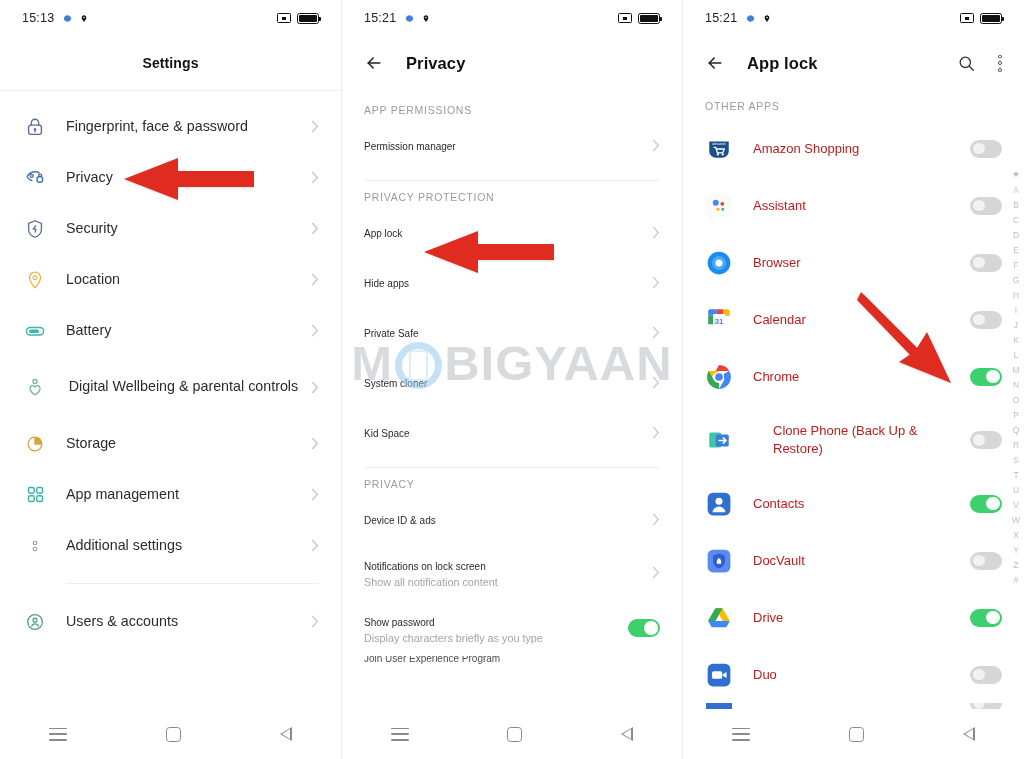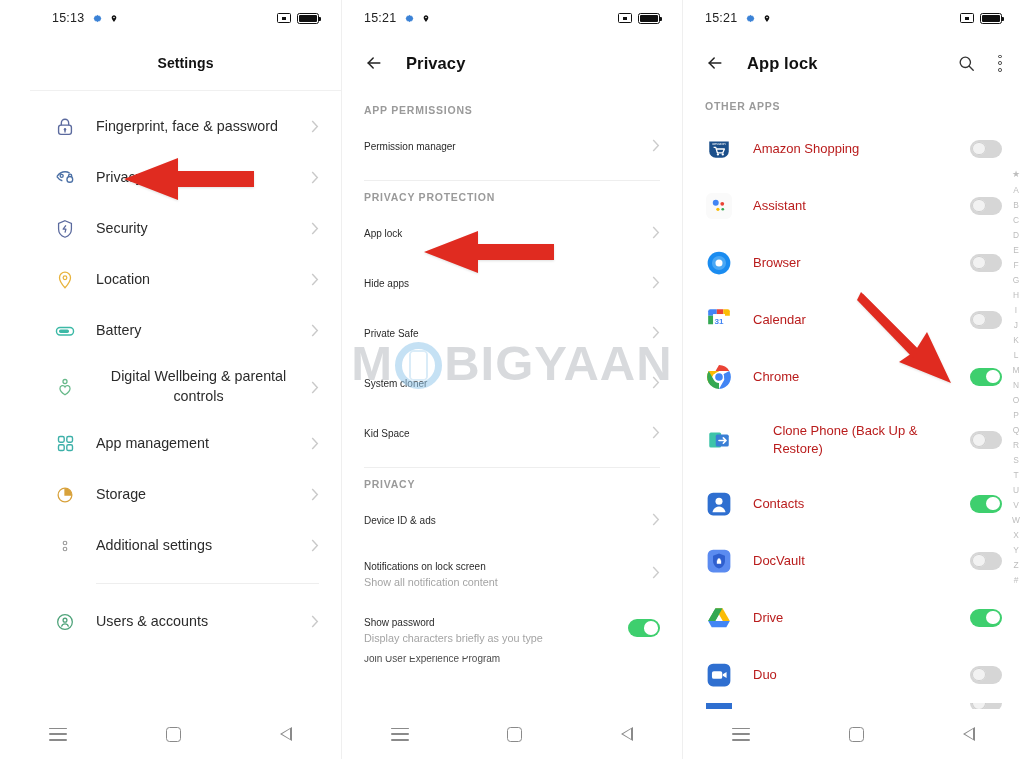--- a/index.html
+++ b/index.html
@@ -5,21 +5,21 @@
   * { box-sizing: border-box; margin: 0; padding: 0; }
   body {
     width: 1024px; height: 759px;
     font-family: "Liberation Sans", sans-serif;
     background: #ffffff;
     overflow: hidden;
     position: relative;
   }
   .screens { display: flex; width: 1024px; height: 759px; }
   .panel { position: relative; height: 759px; background: #fff; overflow: hidden; }
-  #panel-settings { width: 341px; padding-left: 30px; }
+  #panel-settings { width: 341px; }
   #panel-privacy  { width: 342px; border-left: 1px solid #efefef; border-right: 1px solid #efefef; }
   #panel-applock  { width: 341px; }
 
   
   .statusbar {
     height: 36px; display: flex; align-items: center;
     padding: 0 22px; font-size: 12.5px; color: #222;
   }
   .sb-time { font-weight: 500; letter-spacing: .2px; }
   .sb-icons-left { display: flex; align-items: center; gap: 7px; margin-left: 8px; }
@@ -47,21 +47,21 @@
   }
   .title-bar .t-spacer { flex: 1; }
   .hdr-actions { display:flex; align-items:center; gap: 22px; }
   .ic-search { width: 19px; height: 19px; }
   .ic-overflow { width: 4px; height: 17px; display:flex; flex-direction:column; justify-content:space-between; align-items:center; }
   .ic-overflow i { display:block; width:3.6px; height:3.6px; border:1px solid #3b3b3b; border-radius:50%; }
 
   
   .section-label {
     font-size: 10.5px; letter-spacing: .75px; color:#9a9a9a;
-    font-weight: 700; padding: 0 22px; margin-bottom: 4px;
+    font-weight: 400; padding: 0 22px; margin-bottom: 4px;
   }
   .row {
     display:flex; align-items:center; padding: 0 22px; min-height: 50px; position:relative;
   }
   .row .r-icon { width: 26px; flex:0 0 26px; display:flex; align-items:center; justify-content:center; margin-right: 18px; }
   .row .r-body { flex:1; min-width:0; }
   .row .r-title { font-size: 10px; color: #2b2b2b; line-height: 1.38; }
   .row .r-sub { font-size: 10.8px; color: #a4a4a4; margin-top: 2px; }
   .chev { width: 8px; height: 13px; flex:0 0 8px; margin-left: 10px; }
   .divider { height:1px; background:#eeeeee; margin: 7px 22px; }
@@ -260,42 +260,42 @@
             </svg>
         </span>
         <span class="r-body"><span class="r-title">Digital Wellbeing &amp; parental controls</span></span>
         <svg class="chev" viewBox="0 0 8 14" fill="none" stroke="#c9c9c9" stroke-width="1.5">
             <path d="M1 1l5.5 6L1 13"></path>
           </svg>
       </div>
 
       <div class="row">
         <span class="r-icon">
+          <svg width="22" height="22" viewBox="0 0 24 24" fill="none" stroke="#d8a23c" stroke-width="1.4">
+              <circle cx="12" cy="12" r="7.5"></circle>
+              <path d="M12 4.5v7.5h7.5"></path>
+              <path d="M12 12L12 4.5A7.5 7.5 0 0119.5 12z" fill="#d8a23c" stroke="none"></path>
+            </svg>
+        </span>
+        <span class="r-body"><span class="r-title">Storage</span></span>
+        <svg class="chev" viewBox="0 0 8 14" fill="none" stroke="#c9c9c9" stroke-width="1.5">
+            <path d="M1 1l5.5 6L1 13"></path>
+          </svg>
+      </div>
+
+      <div class="row">
+        <span class="r-icon">
           <svg width="21" height="21" viewBox="0 0 24 24" fill="none" stroke="#3cb0a8" stroke-width="1.6">
               <rect x="4" y="4" width="6.5" height="6.5" rx="1.8"></rect>
               <rect x="13.5" y="4" width="6.5" height="6.5" rx="1.8"></rect>
               <rect x="4" y="13.5" width="6.5" height="6.5" rx="1.8"></rect>
               <rect x="13.5" y="13.5" width="6.5" height="6.5" rx="1.8"></rect>
             </svg>
         </span>
         <span class="r-body"><span class="r-title">App management</span></span>
-        <svg class="chev" viewBox="0 0 8 14" fill="none" stroke="#c9c9c9" stroke-width="1.5">
-            <path d="M1 1l5.5 6L1 13"></path>
-          </svg>
-      </div>
-
-      <div class="row">
-        <span class="r-icon">
-          <svg width="22" height="22" viewBox="0 0 24 24" fill="none" stroke="#d8a23c" stroke-width="1.4">
-              <circle cx="12" cy="12" r="7.5"></circle>
-              <path d="M12 4.5v7.5h7.5"></path>
-              <path d="M12 12L12 4.5A7.5 7.5 0 0119.5 12z" fill="#d8a23c" stroke="none"></path>
-            </svg>
-        </span>
-        <span class="r-body"><span class="r-title">Storage</span></span>
         <svg class="chev" viewBox="0 0 8 14" fill="none" stroke="#c9c9c9" stroke-width="1.5">
             <path d="M1 1l5.5 6L1 13"></path>
           </svg>
       </div>
 
       <div class="row">
         <span class="r-icon">
           <svg width="18" height="18" viewBox="0 0 24 24" fill="none" stroke="#9a9a9a" stroke-width="1.5">
               <circle cx="12" cy="8" r="2.4"></circle>
               <circle cx="12" cy="16" r="2.4"></circle>

